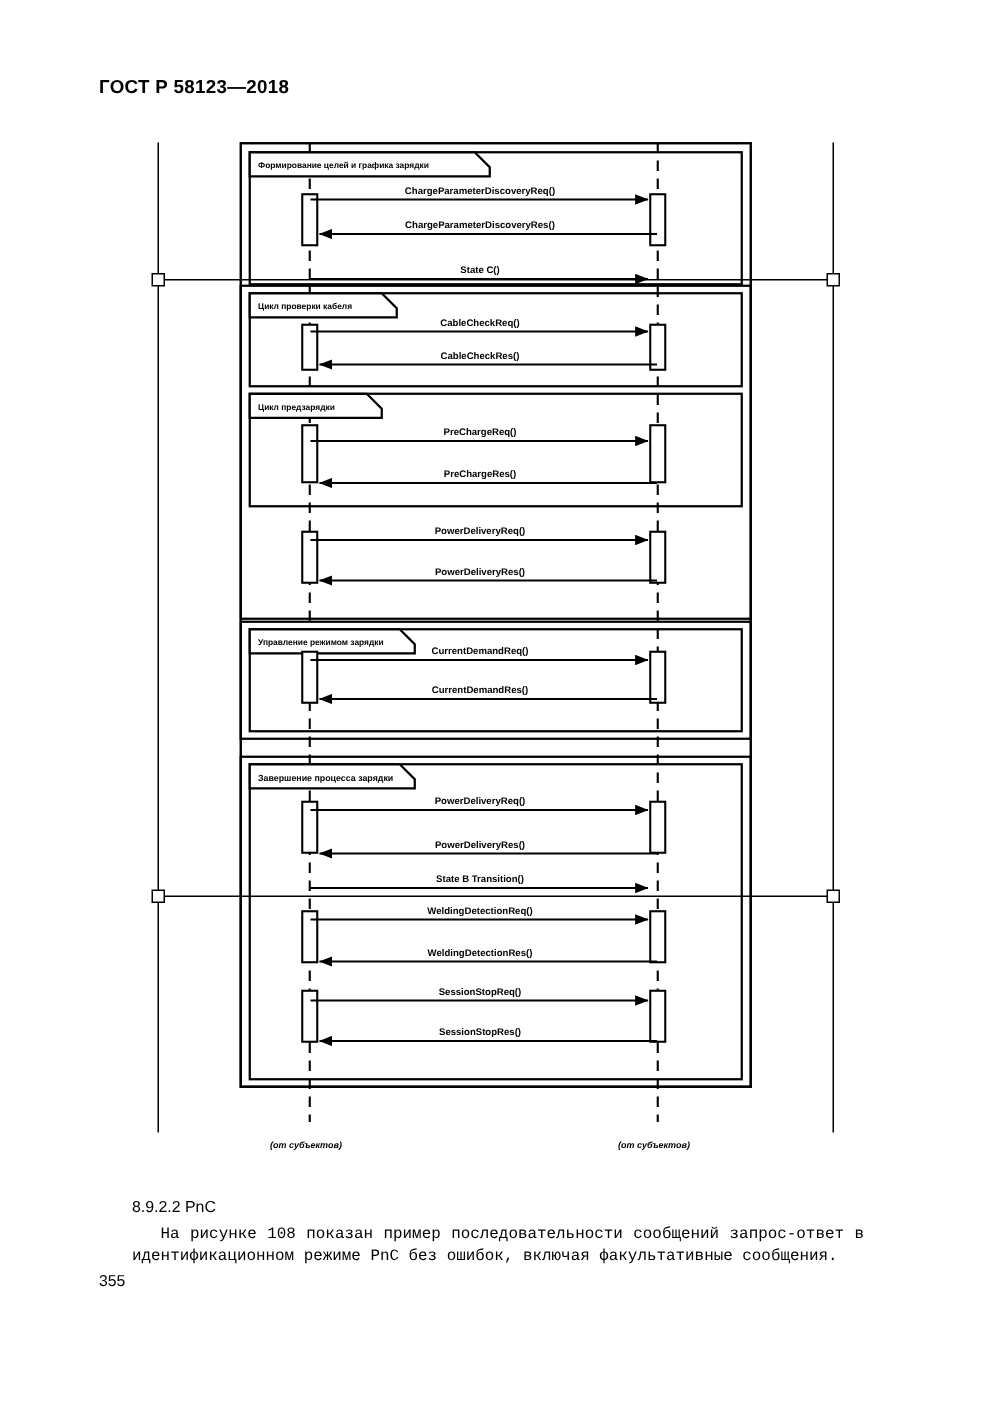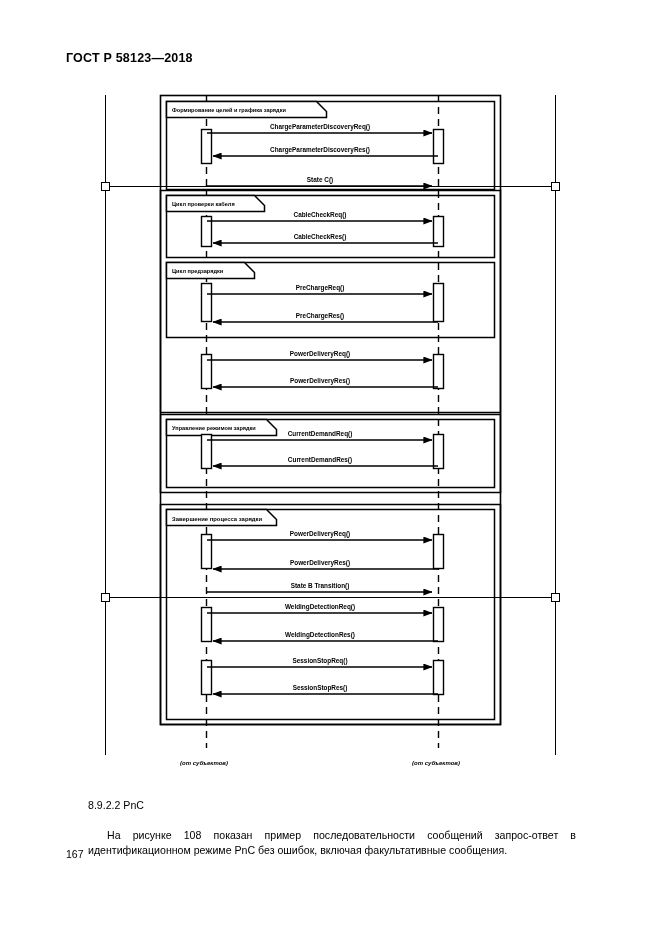--- a/index.html
+++ b/index.html
@@ -55,27 +55,28 @@
   .body-text {
     position: absolute;
     left: 88px;
     top: 798px;
     width: 488px;
     font-size: 10.6px;
     line-height: 15.5px;
   }
   .sec-num {
     display: block;
-    margin-bottom: 14px;
+    margin-bottom: 2px;
     white-space: nowrap;
   }
   .para {
     display: block;
     text-align: justify;
     text-indent: 19px;
+    font-family: Liberation Mono, monospace;
   }
   .page-number {
     position: absolute;
     left: 66px;
     top: 848px;
     font-size: 10.5px;
   }
 </style>
 </head>
 <body>
@@ -283,15 +284,15 @@
       </g>
     </svg>
   </div>
 
 
   <div class="body-text">
     <span class="sec-num">8.9.2.2 PnC</span>
     <span class="para">На рисунке 108 показан пример последовательности сообщений запрос-ответ в идентификационном режиме PnC без ошибок, включая факультативные сообщения.</span>
   </div>
 
-  <div class="page-number">167</div>
+  <div class="page-number">355</div>
 
 </div>
 
 </body></html>

